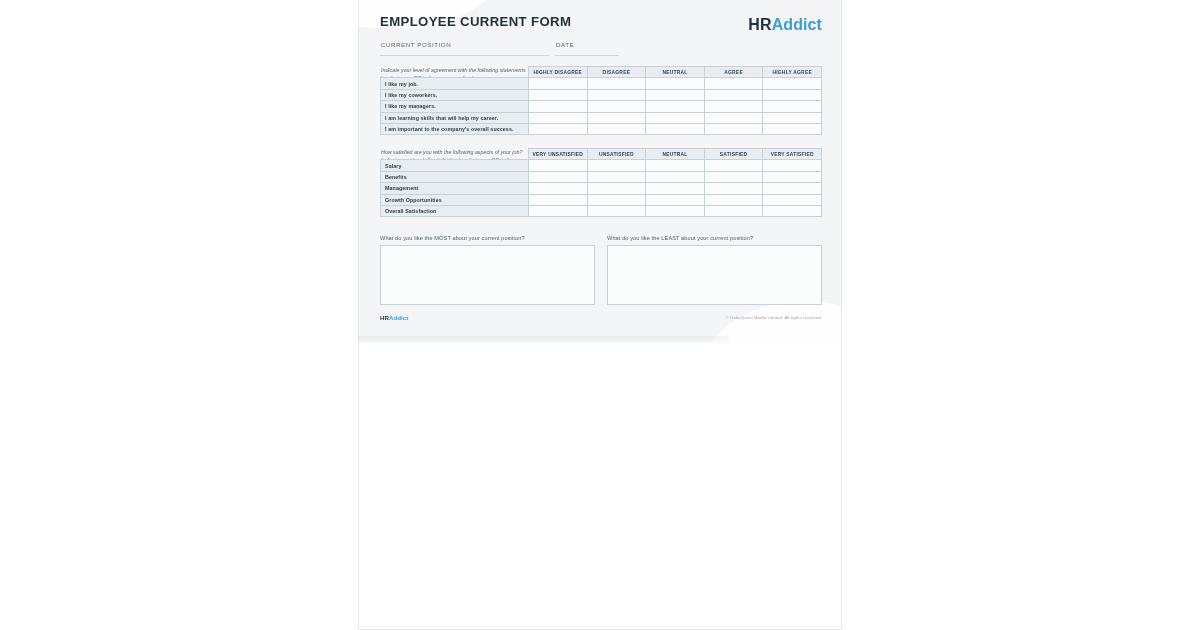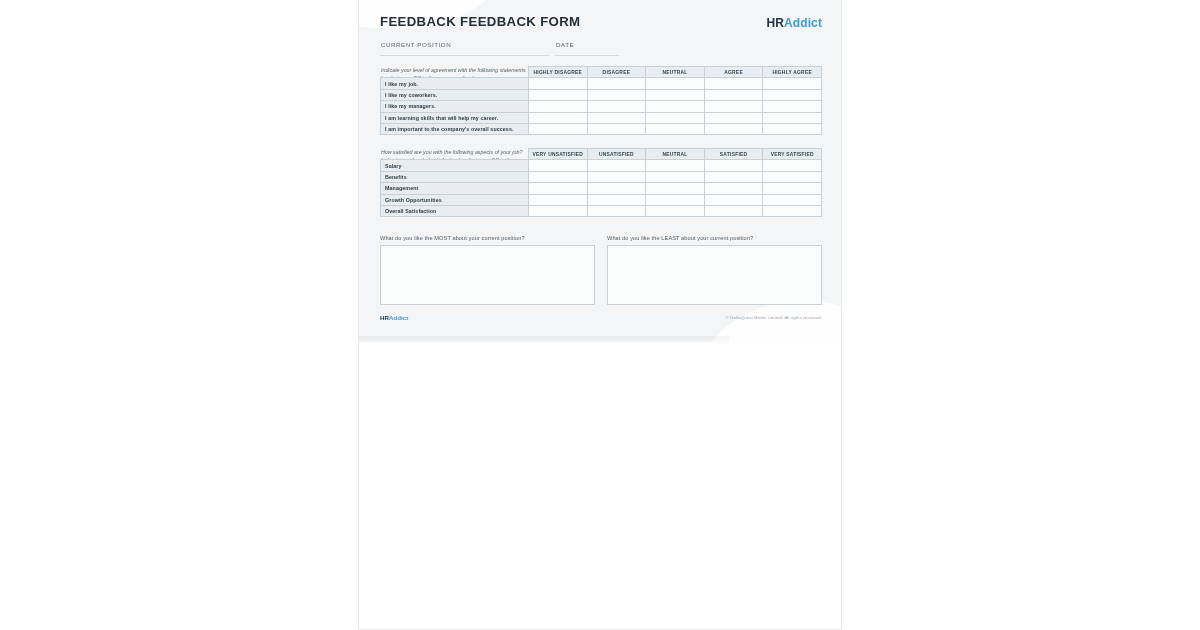--- a/index.html
+++ b/index.html
@@ -83,21 +83,21 @@
     left: 0; top: 0;
     font-size: 13.2px;
     font-weight: bold;
     letter-spacing: 0.35px;
     color: #23313a;
     white-space: nowrap;
   }
   #brand-logo {
     position: absolute;
     right: 0; top: 2px;
-    font-size: 12px;
+    font-size: 16px;
     font-weight: bold;
     letter-spacing: 0.1px;
     white-space: nowrap;
   }
   .brand-hr { color: #1d3243; }
   .brand-addict { color: #3f9ad6; }
 
   
   #fields-row {
     position: absolute;
@@ -245,21 +245,21 @@
 <div id="canvas">
 
   <div id="card"></div>
 
   <div id="page">
 
     <div class="swoosh" id="swoosh-tl"></div>
     <div class="swoosh" id="swoosh-br"></div>
 
     <div id="doc-header">
-      <div id="form-title">FEEDBACK FEEDBACK FORM</div>
+      <div id="form-title">EMPLOYEE CURRENT FORM</div>
       <div id="brand-logo">
         <span class="brand-hr">HR</span><span class="brand-addict">Addict</span>
       </div>
     </div>
 
     <div id="fields-row">
       <div class="field-block" id="field-position">
         <span class="field-label">CURRENT POSITION</span>
         <div class="field-line"></div>
       </div>

